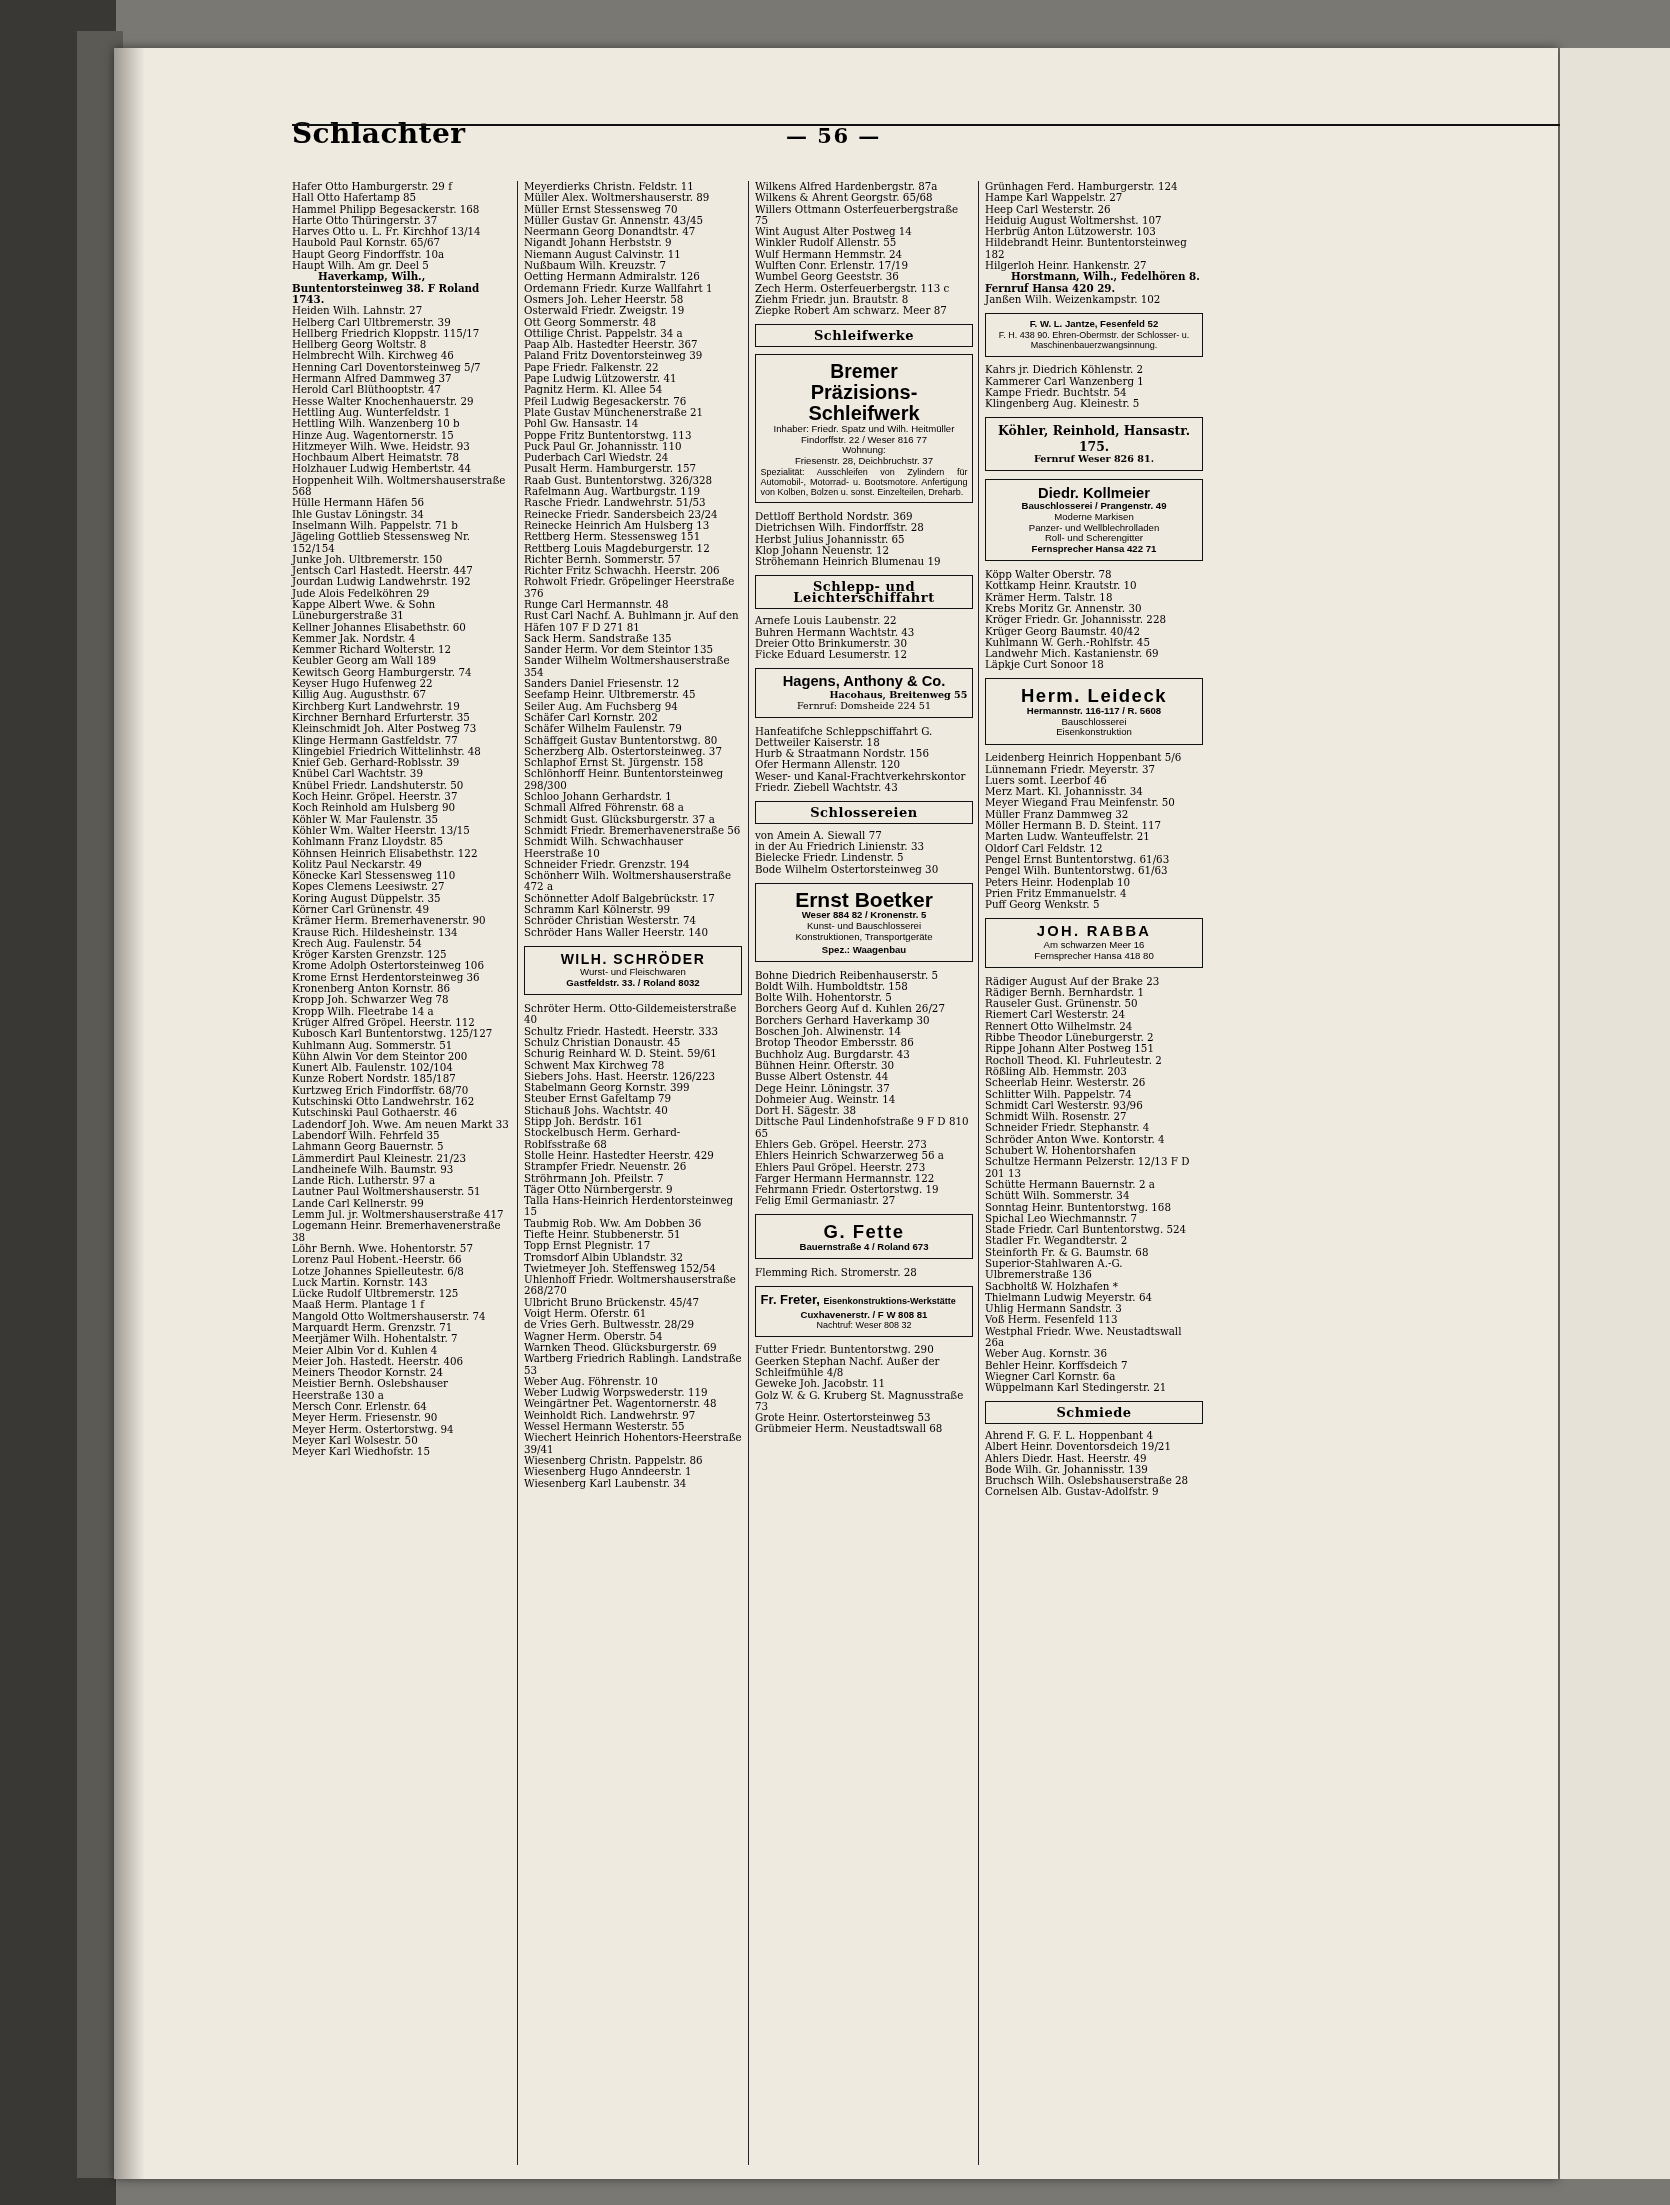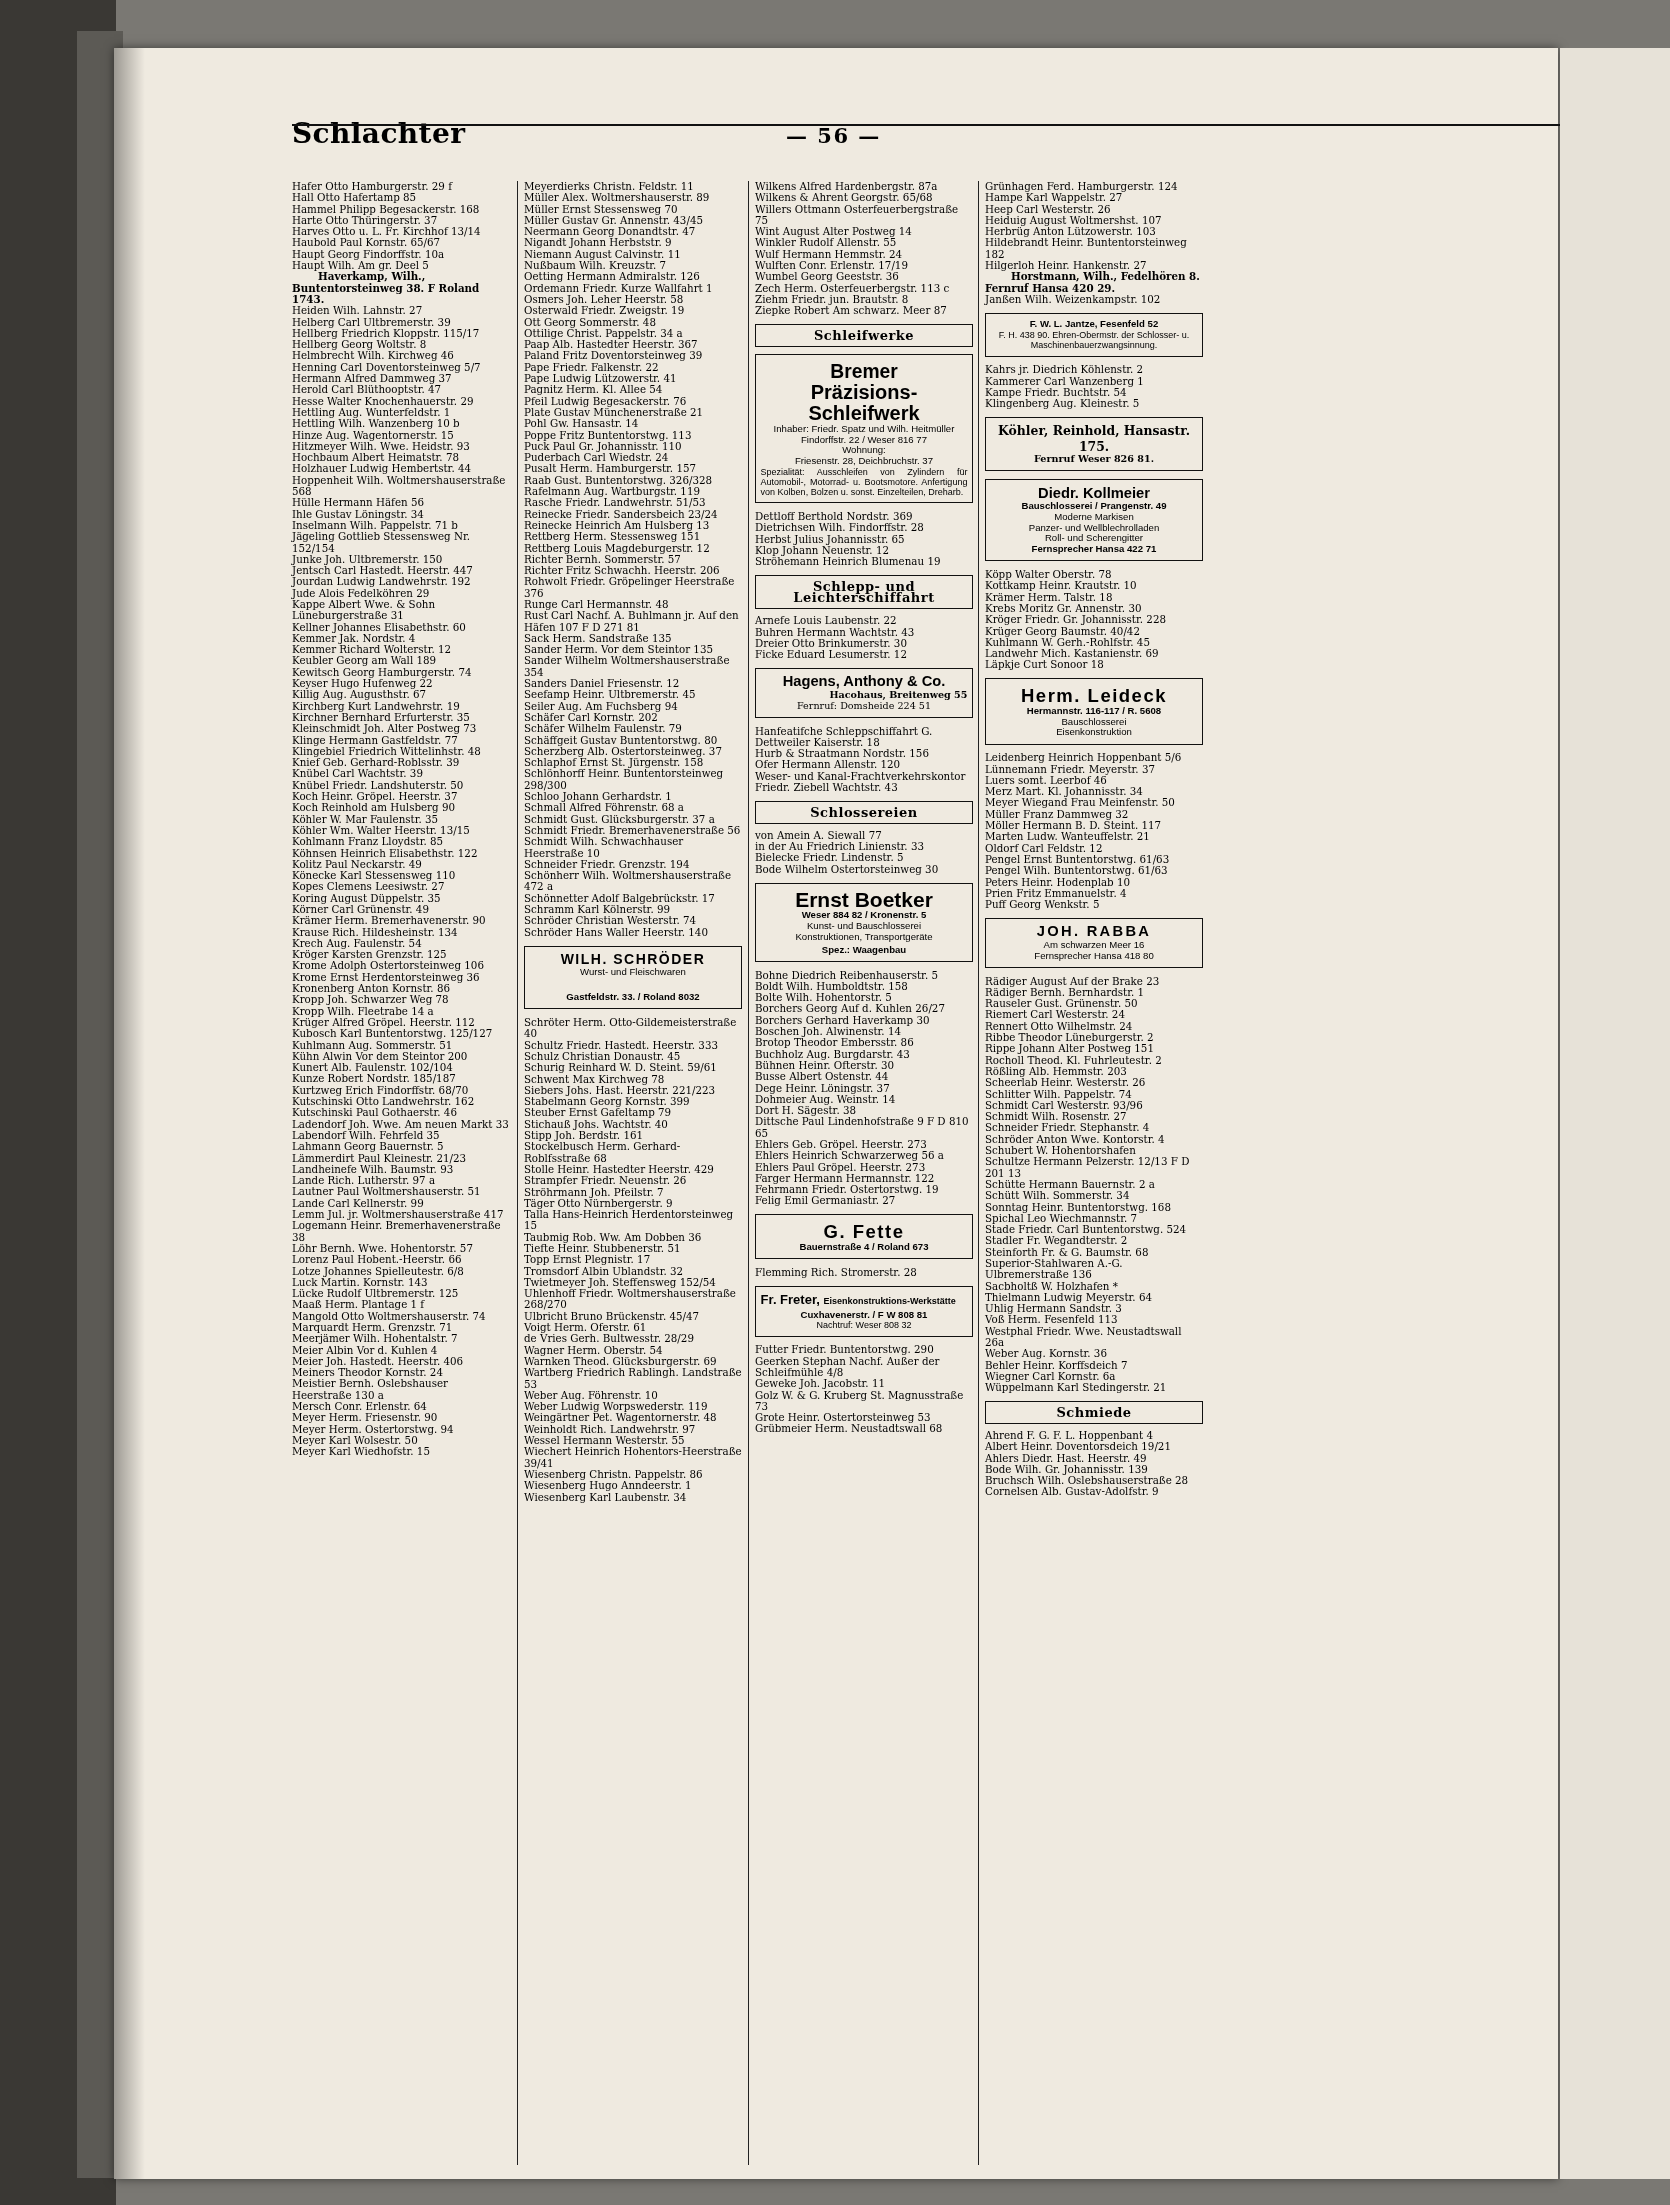--- a/index.html
+++ b/index.html
@@ -228,28 +228,28 @@
         <div class="e">Schmidt Wilh. Schwachhauser Heerstraße 10</div>
         <div class="e">Schneider Friedr. Grenzstr. 194</div>
         <div class="e">Schönherr Wilh. Woltmershauserstraße 472 a</div>
         <div class="e">Schönnetter Adolf Balgebrückstr. 17</div>
         <div class="e">Schramm Karl Kölnerstr. 99</div>
         <div class="e">Schröder Christian Westerstr. 74</div>
         <div class="e">Schröder Hans Waller Heerstr. 140</div>
         <div class="ad">
           <div class="med sans" style="font-size:14px;letter-spacing:1.5px;">WILH. SCHRÖDER</div>
           <div class="sm sans">Wurst- und Fleischwaren</div>
-          <div class="sm sans" style="font-weight:bold;margin-top:14px;">Gastfeldstr. 33. / Roland 8032</div>
+          <div class="sm sans" style="font-weight:bold;">Gastfeldstr. 33. / Roland 8032</div>
         </div>
         <div class="e">Schröter Herm. Otto-Gildemeisterstraße 40</div>
         <div class="e">Schultz Friedr. Hastedt. Heerstr. 333</div>
         <div class="e">Schulz Christian Donaustr. 45</div>
         <div class="e">Schurig Reinhard W. D. Steint. 59/61</div>
         <div class="e">Schwent Max Kirchweg 78</div>
-        <div class="e">Siebers Johs. Hast. Heerstr. 221/223</div>
+        <div class="e">Siebers Johs. Hast. Heerstr. 126/223</div>
         <div class="e">Stabelmann Georg Kornstr. 399</div>
         <div class="e">Steuber Ernst Gafeltamp 79</div>
         <div class="e">Stichauß Johs. Wachtstr. 40</div>
         <div class="e">Stipp Joh. Berdstr. 161</div>
         <div class="e">Stockelbusch Herm. Gerhard-Roblfsstraße 68</div>
         <div class="e">Stolle Heinr. Hastedter Heerstr. 429</div>
         <div class="e">Strampfer Friedr. Neuenstr. 26</div>
         <div class="e">Ströhrmann Joh. Pfeilstr. 7</div>
         <div class="e">Täger Otto Nürnbergerstr. 9</div>
         <div class="e">Talla Hans-Heinrich Herdentorsteinweg 15</div>

